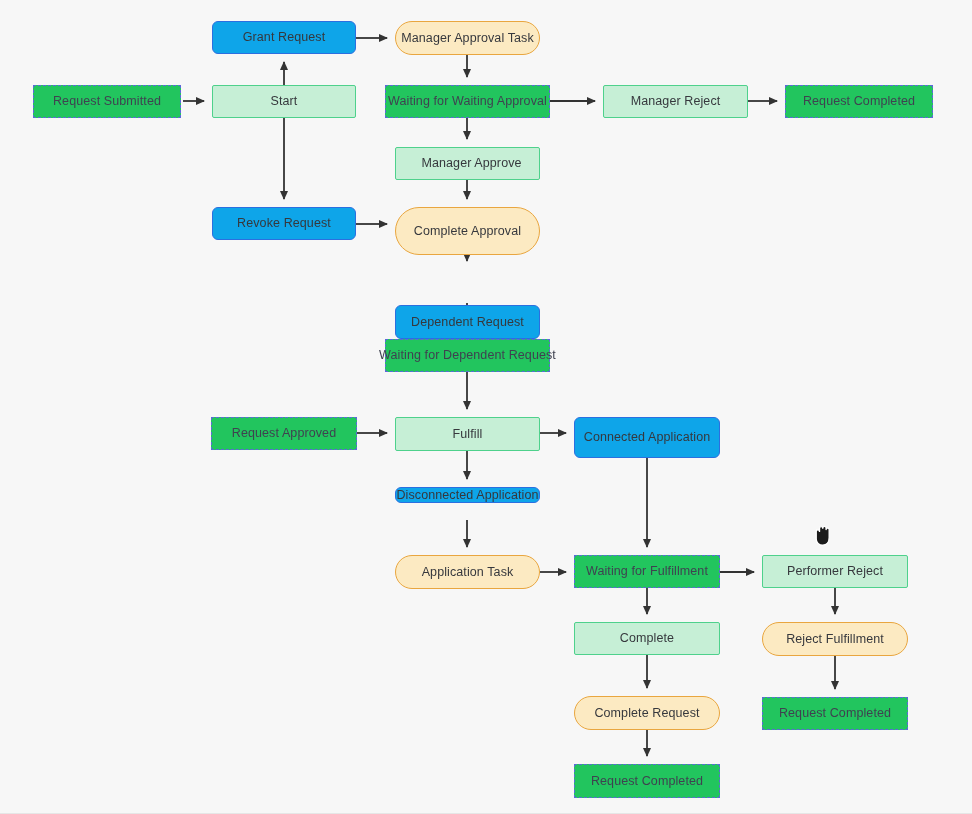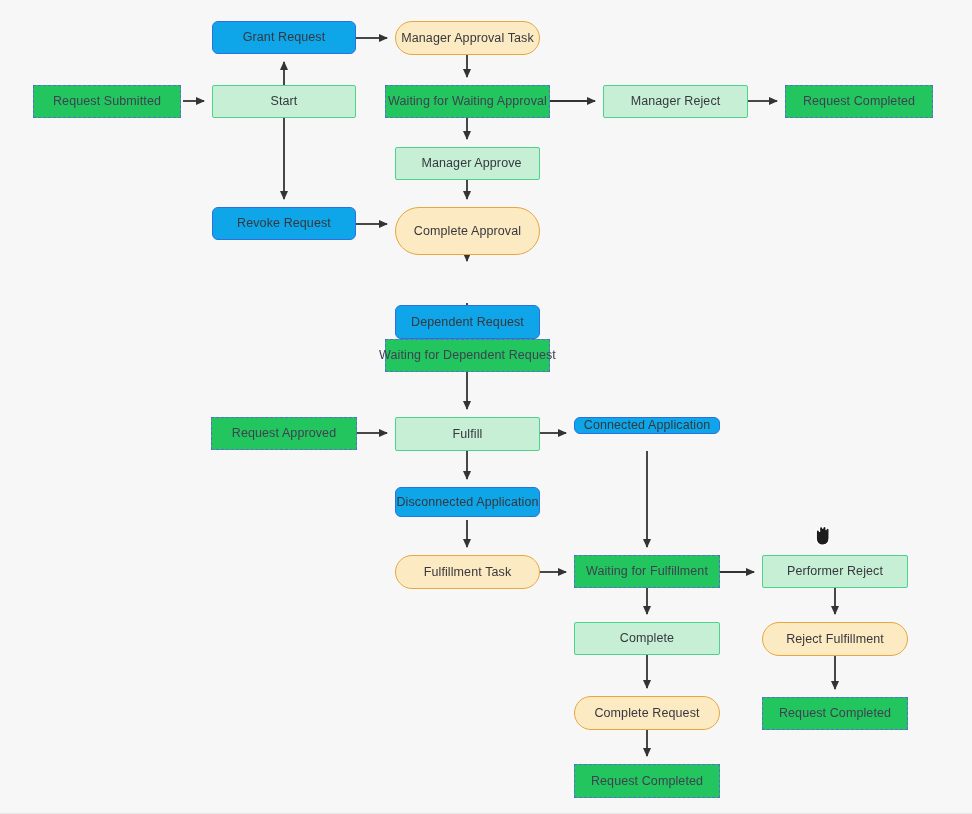--- a/index.html
+++ b/index.html
@@ -153,28 +153,28 @@
       </div>
       <div class="node kind-lavender" style="left: 385px; top: 339px; width: 165px; height: 33px; justify-content: center;">
         <span>Waiting for Dependent Request</span>
       </div>
       <div class="node kind-lavender" style="left: 211px; top: 417px; width: 146px; height: 33px;">
         <span>Request Approved</span>
       </div>
       <div class="node kind-green" style="left: 395px; top: 417px; width: 145px; height: 34px;">
         <span>Fulfill</span>
       </div>
-      <div class="node kind-blue" style="left: 574px; top: 417px; width: 146px; height: 17px;">
+      <div class="node kind-blue" style="left: 574px; top: 417px; width: 146px; height: 41px;">
         <span>Connected Application</span>
       </div>
-      <div class="node kind-blue" style="left: 395px; top: 487px; width: 145px; height: 30px;">
+      <div class="node kind-blue" style="left: 395px; top: 487px; width: 145px; height: 16px;">
         <span>Disconnected Application</span>
       </div>
       <div class="node kind-orange" style="left: 395px; top: 555px; width: 145px; height: 34px;">
-        <span>Fulfillment Task</span>
+        <span>Application Task</span>
       </div>
       <div class="node kind-lavender" style="left: 574px; top: 555px; width: 146px; height: 33px;">
         <span>Waiting for Fulfillment</span>
       </div>
       <div class="node kind-green" style="left: 762px; top: 555px; width: 146px; height: 33px;">
         <span>Performer Reject</span>
       </div>
       <div class="node kind-green" style="left: 574px; top: 622px; width: 146px; height: 33px;">
         <span>Complete</span>
       </div>

